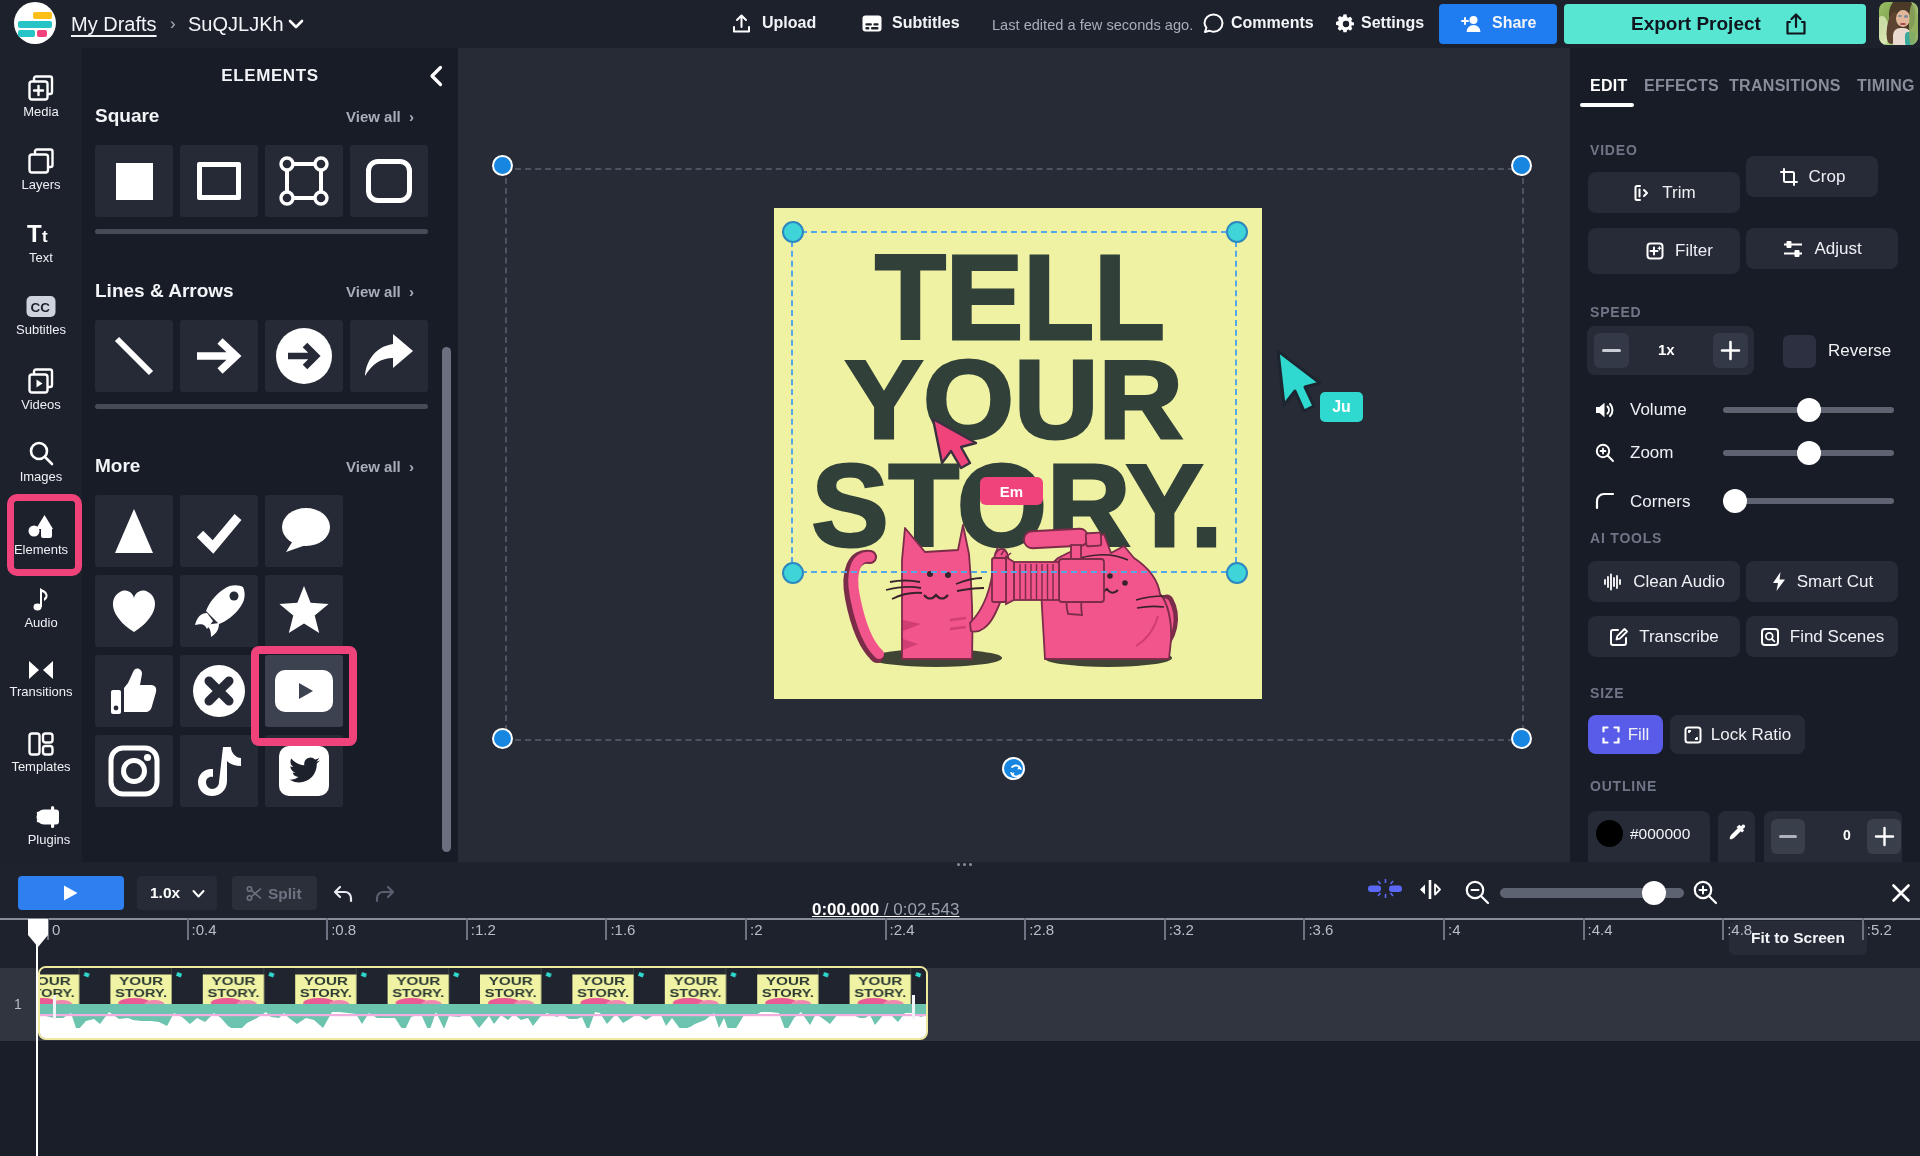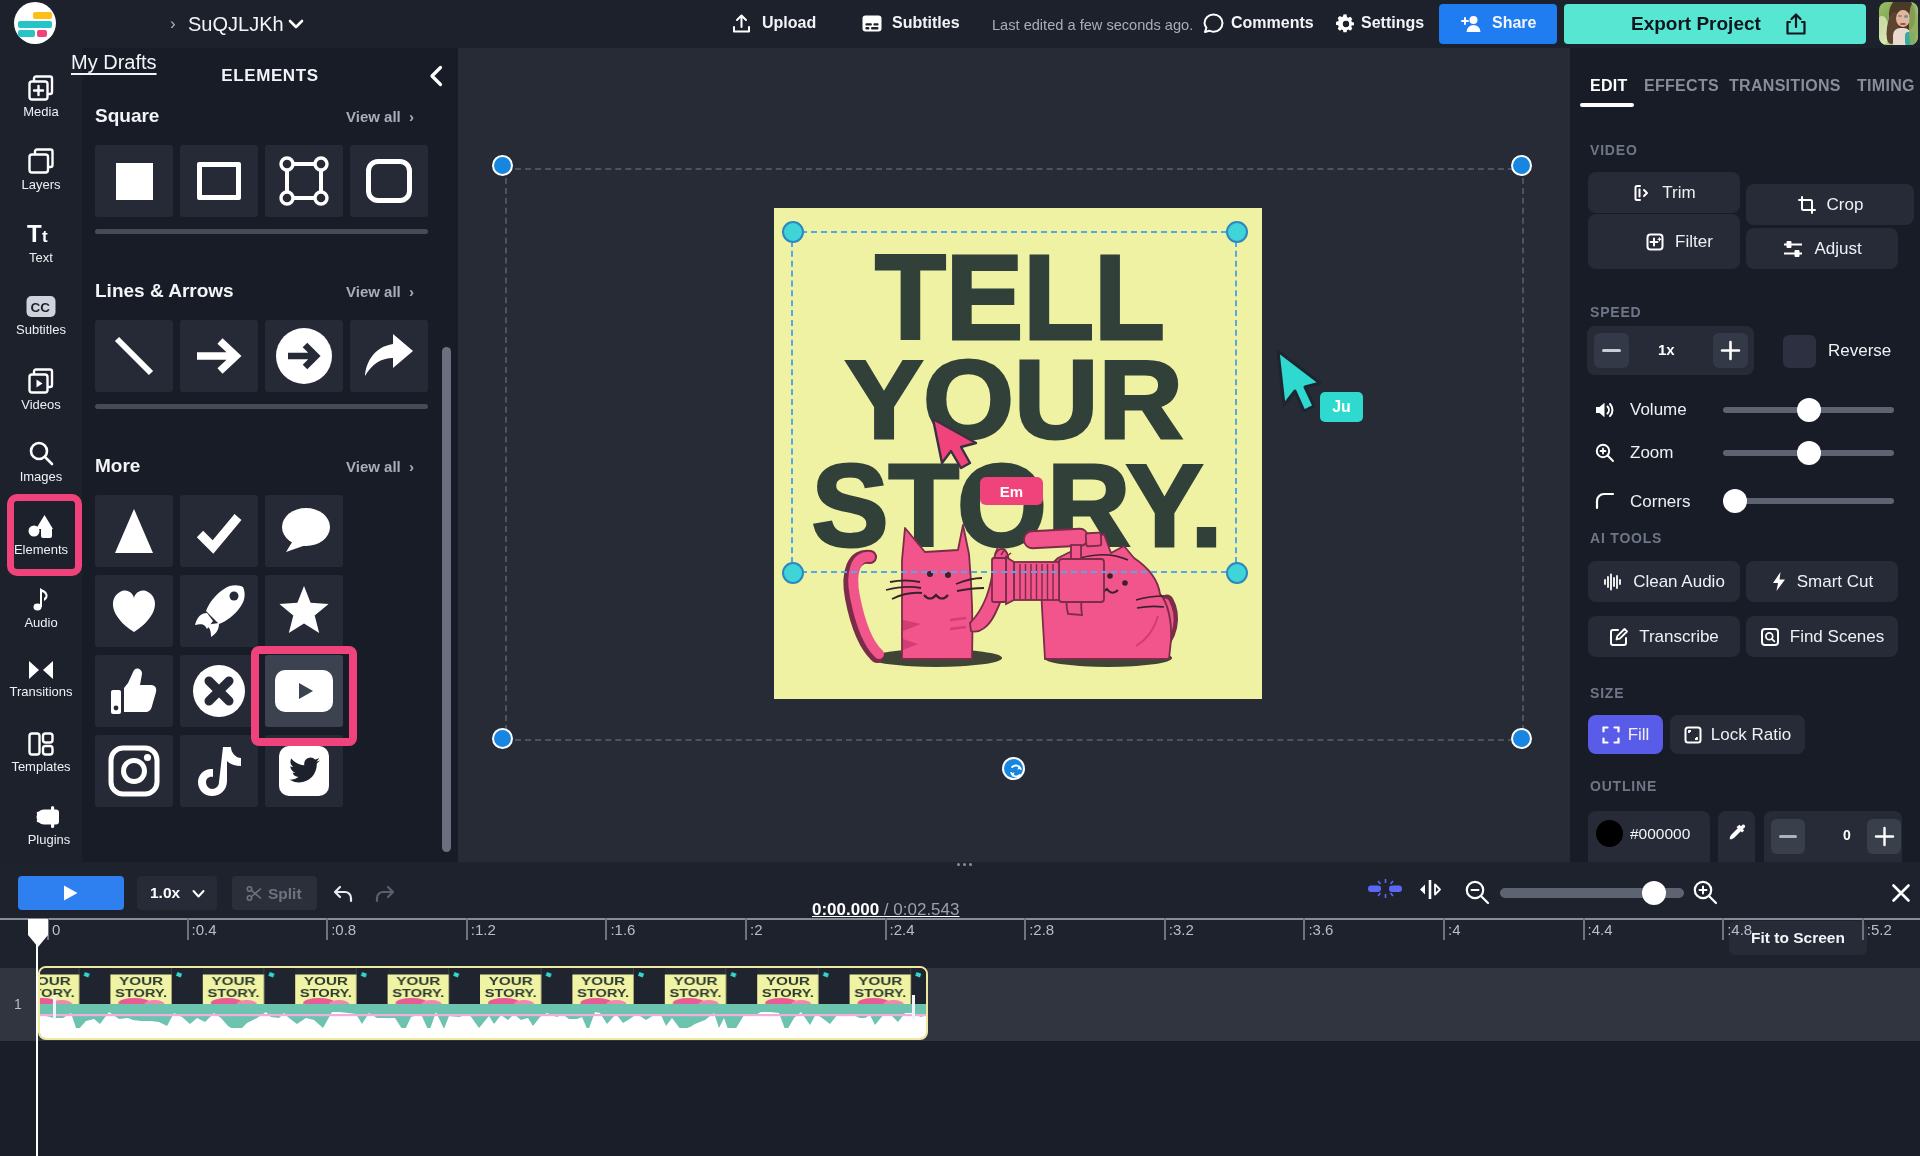--- a/index.html
+++ b/index.html
@@ -134,21 +134,21 @@
     <div class="abs" style="left:862px;top:344px;width:43px;height:30px;border-radius:5px;background:#2fd9cf;color:#ffffff;font-weight:700;font-size:16px;display:flex;align-items:center;justify-content:center;">Ju</div>
   </div>
   <div id="topbar">
 
     <div class="abs" style="left:14px;top:2px;width:42px;height:42px;border-radius:50%;background:#ffffff;"></div>
     <div class="abs" style="left:33px;top:12px;width:19px;height:7px;border-radius:2px;background:#fcbf17;"></div>
     <div class="abs" style="left:18px;top:21px;width:34px;height:7px;border-radius:2px;background:#27c4c7;"></div>
     <div class="abs" style="left:18px;top:30px;width:17px;height:7px;border-radius:2px;background:#27c4c7;"></div>
     <div class="abs" style="left:37px;top:30px;width:10px;height:7px;border-radius:2px;background:#f0437c;"></div>
 
-    <div class="abs tbtxt" style="left:71px;top:13px;font-size:20px;font-weight:400;text-decoration:underline;text-underline-offset:4px;margin-top:38px;">My Drafts</div>
+    <div class="abs tbtxt" style="left:71px;top:13px;font-size:20px;font-weight:400;text-decoration:underline;text-underline-offset:4px;">My Drafts</div>
     <div class="abs" style="left:170px;top:14px;color:#aeb4c0;font-size:17px;">›</div>
     <div class="abs tbtxt" style="left:188px;top:13px;font-size:20px;font-weight:400;">SuQJLJKh</div>
     <svg class="abs" style="left:288px;top:17px;" width="16" height="14" viewBox="0 0 16 14">
         <path d="M2 4 L8 10 L14 4" stroke="#ffffff" stroke-width="2.6" fill="none" stroke-linecap="round" stroke-linejoin="round"></path>
       </svg>
 
     <svg class="abs" style="left:732px;top:14px;" width="19" height="20" viewBox="0 0 19 20">
         <path d="M9.5 13 L9.5 2 M5 6 L9.5 1.5 L14 6" stroke="#ffffff" stroke-width="2" fill="none" stroke-linecap="round" stroke-linejoin="round"></path>
         <path d="M2 13 L2 17.5 L17 17.5 L17 13" stroke="#ffffff" stroke-width="2" fill="none" stroke-linecap="round" stroke-linejoin="round"></path>
       </svg>
@@ -428,28 +428,28 @@
     <div class="abs" style="left:10px;top:55px;width:54px;height:3.5px;background:#ffffff;border-radius:2px;"></div>
     <div class="seclbl" style="left:20px;top:94px;">VIDEO</div>
     <div class="rbtn" style="left:18px;top:124px;width:152px;height:41px;">
       <svg width="20" height="20" viewBox="0 0 20 20">
           <path d="M8 3 L5 3 A1.5 1.5 0 0 0 3.5 4.5 L3.5 15.5 A1.5 1.5 0 0 0 5 17 L8 17" stroke="#ffffff" stroke-width="2" fill="none" stroke-linecap="round"></path>
           <path d="M7.5 6.5 L7.5 13.5" stroke="#ffffff" stroke-width="2" stroke-linecap="round"></path>
           <path d="M12 7 L15 10 L12 13" stroke="#ffffff" stroke-width="2" fill="none" stroke-linecap="round" stroke-linejoin="round"></path>
         </svg>
       <span>Trim</span>
     </div>
-    <div class="rbtn" style="left:176px;top:136px;width:168px;height:41px;">
+    <div class="rbtn" style="left:176px;top:108px;width:132px;height:41px;">
       <svg width="20" height="20" viewBox="0 0 20 20">
           <path d="M2 5 L13.5 5 A1.5 1.5 0 0 1 15 6.5 L15 18" stroke="#ffffff" stroke-width="2" fill="none" stroke-linecap="round"></path>
           <path d="M5 2 L5 13.5 A1.5 1.5 0 0 0 6.5 15 L18 15" stroke="#ffffff" stroke-width="2" fill="none" stroke-linecap="round"></path>
         </svg>
       <span>Crop</span>
     </div>
-    <div class="rbtn" style="left:18px;top:166px;width:152px;height:55px;padding-left:30px;">
+    <div class="rbtn" style="left:18px;top:180px;width:152px;height:46px;padding-left:30px;">
       <svg width="20" height="20" viewBox="0 0 20 20">
           <rect x="2.5" y="2.5" width="15" height="15" rx="3" stroke="#ffffff" stroke-width="2" fill="none"></rect>
           <path d="M9 6.5 L9 13.5 M5.5 10 L12.5 10" stroke="#ffffff" stroke-width="2" stroke-linecap="round"></path>
           <path d="M14.5 4.8 l0.8 1.7 1.7 0.8 -1.7 0.8 -0.8 1.7 -0.8-1.7 -1.7-0.8 1.7-0.8 Z" fill="#ffffff"></path>
         </svg>
       <span>Filter</span>
     </div>
     <div class="rbtn" style="left:176px;top:180px;width:152px;height:41px;">
       <svg width="22" height="20" viewBox="0 0 22 20">
           <path d="M2 5.5 L20 5.5 M2 14.5 L20 14.5" stroke="#ffffff" stroke-width="2.2"></path>

